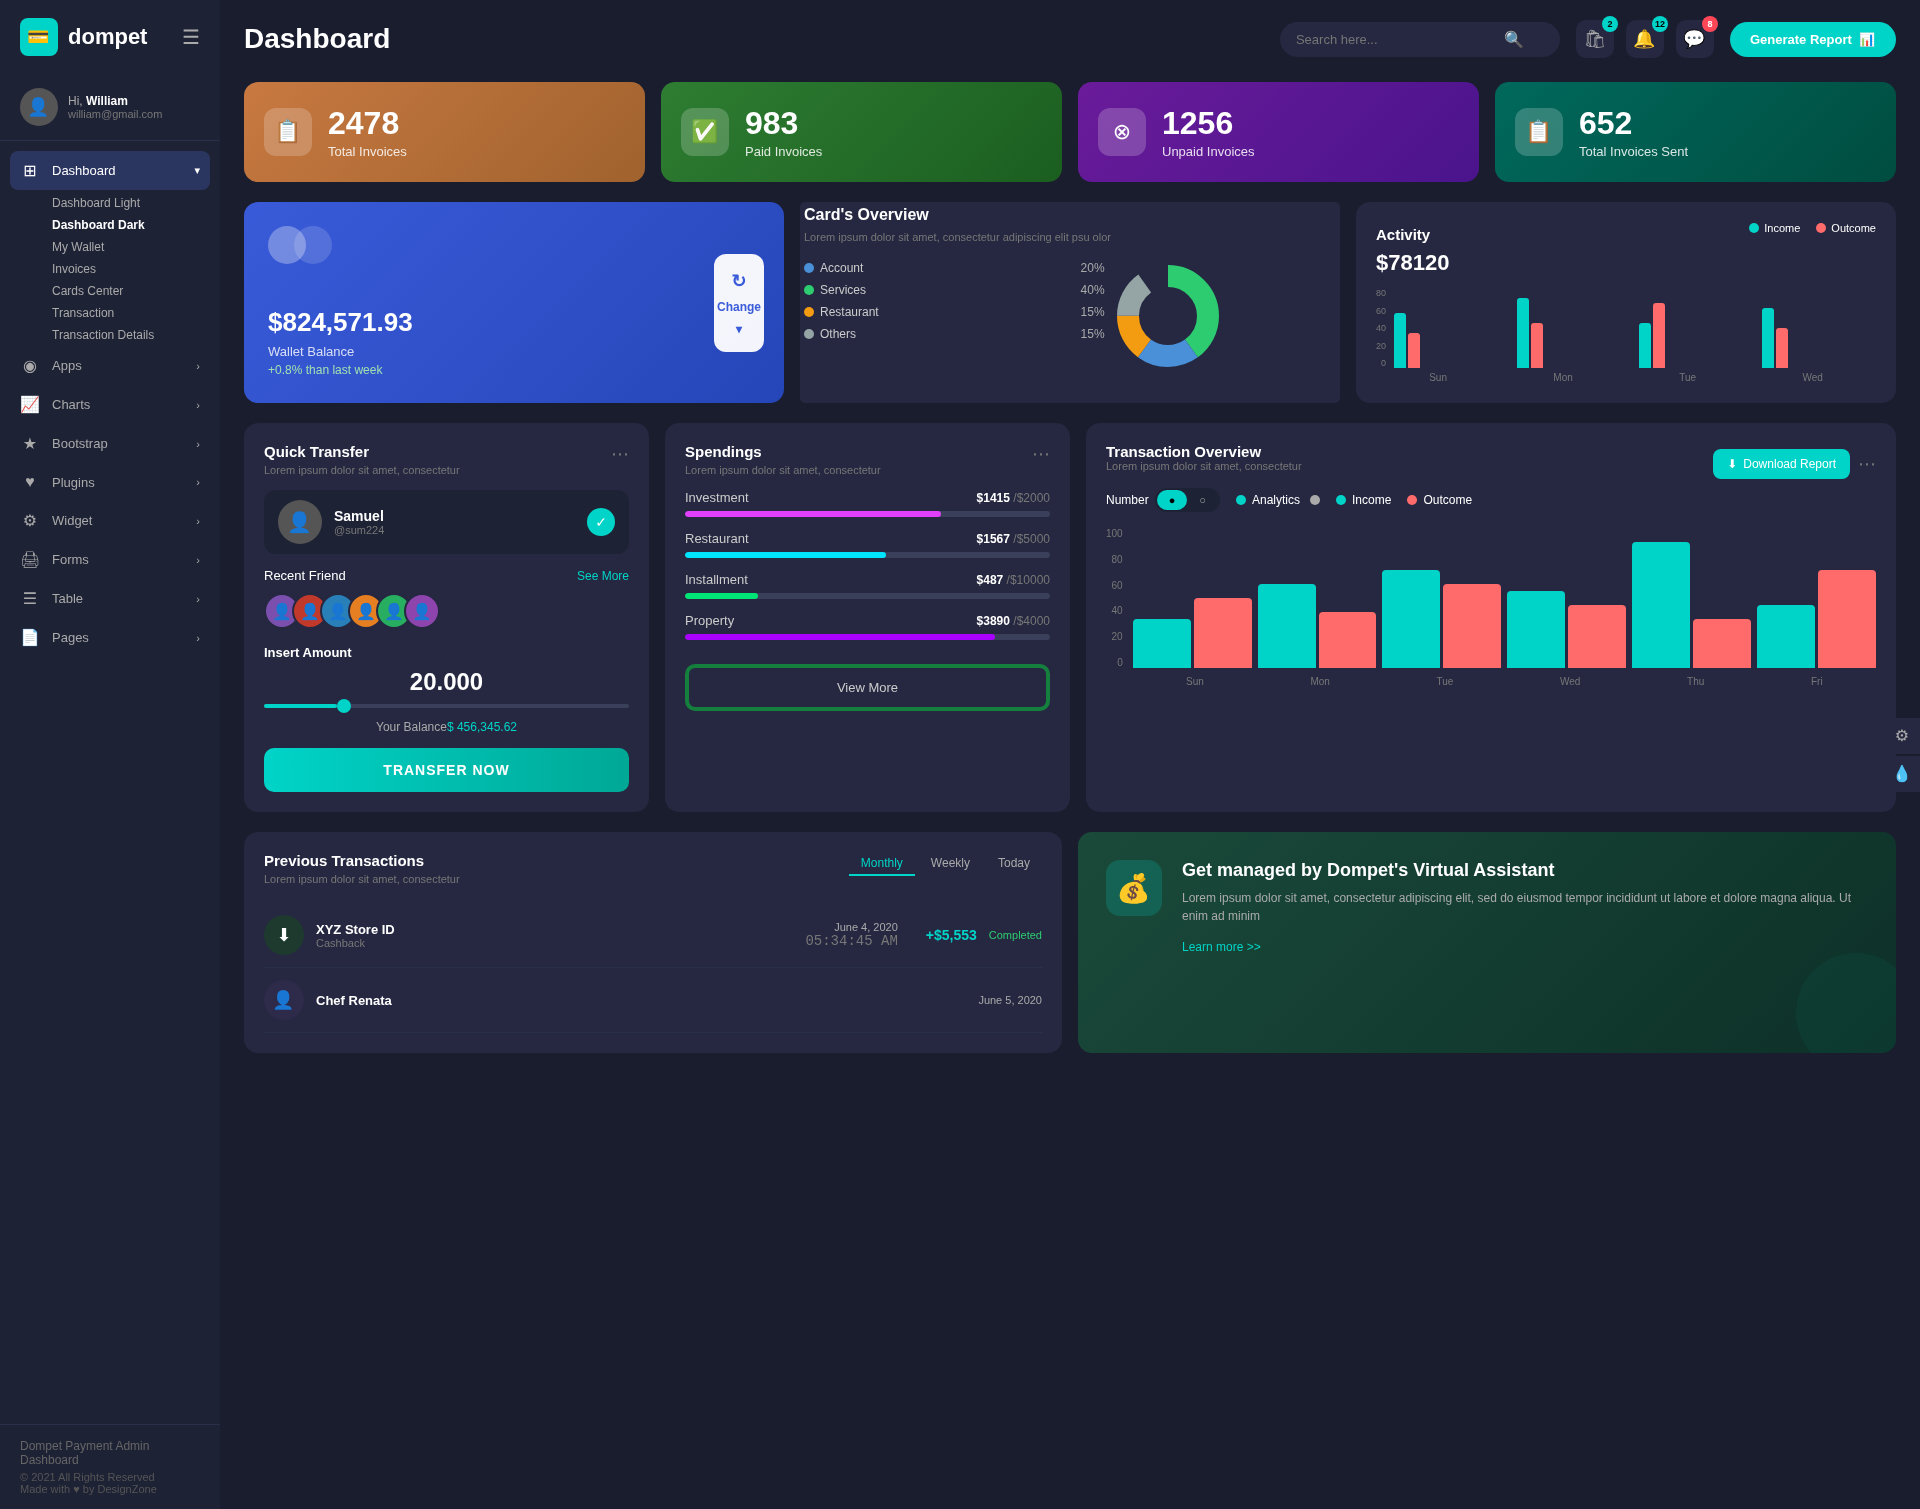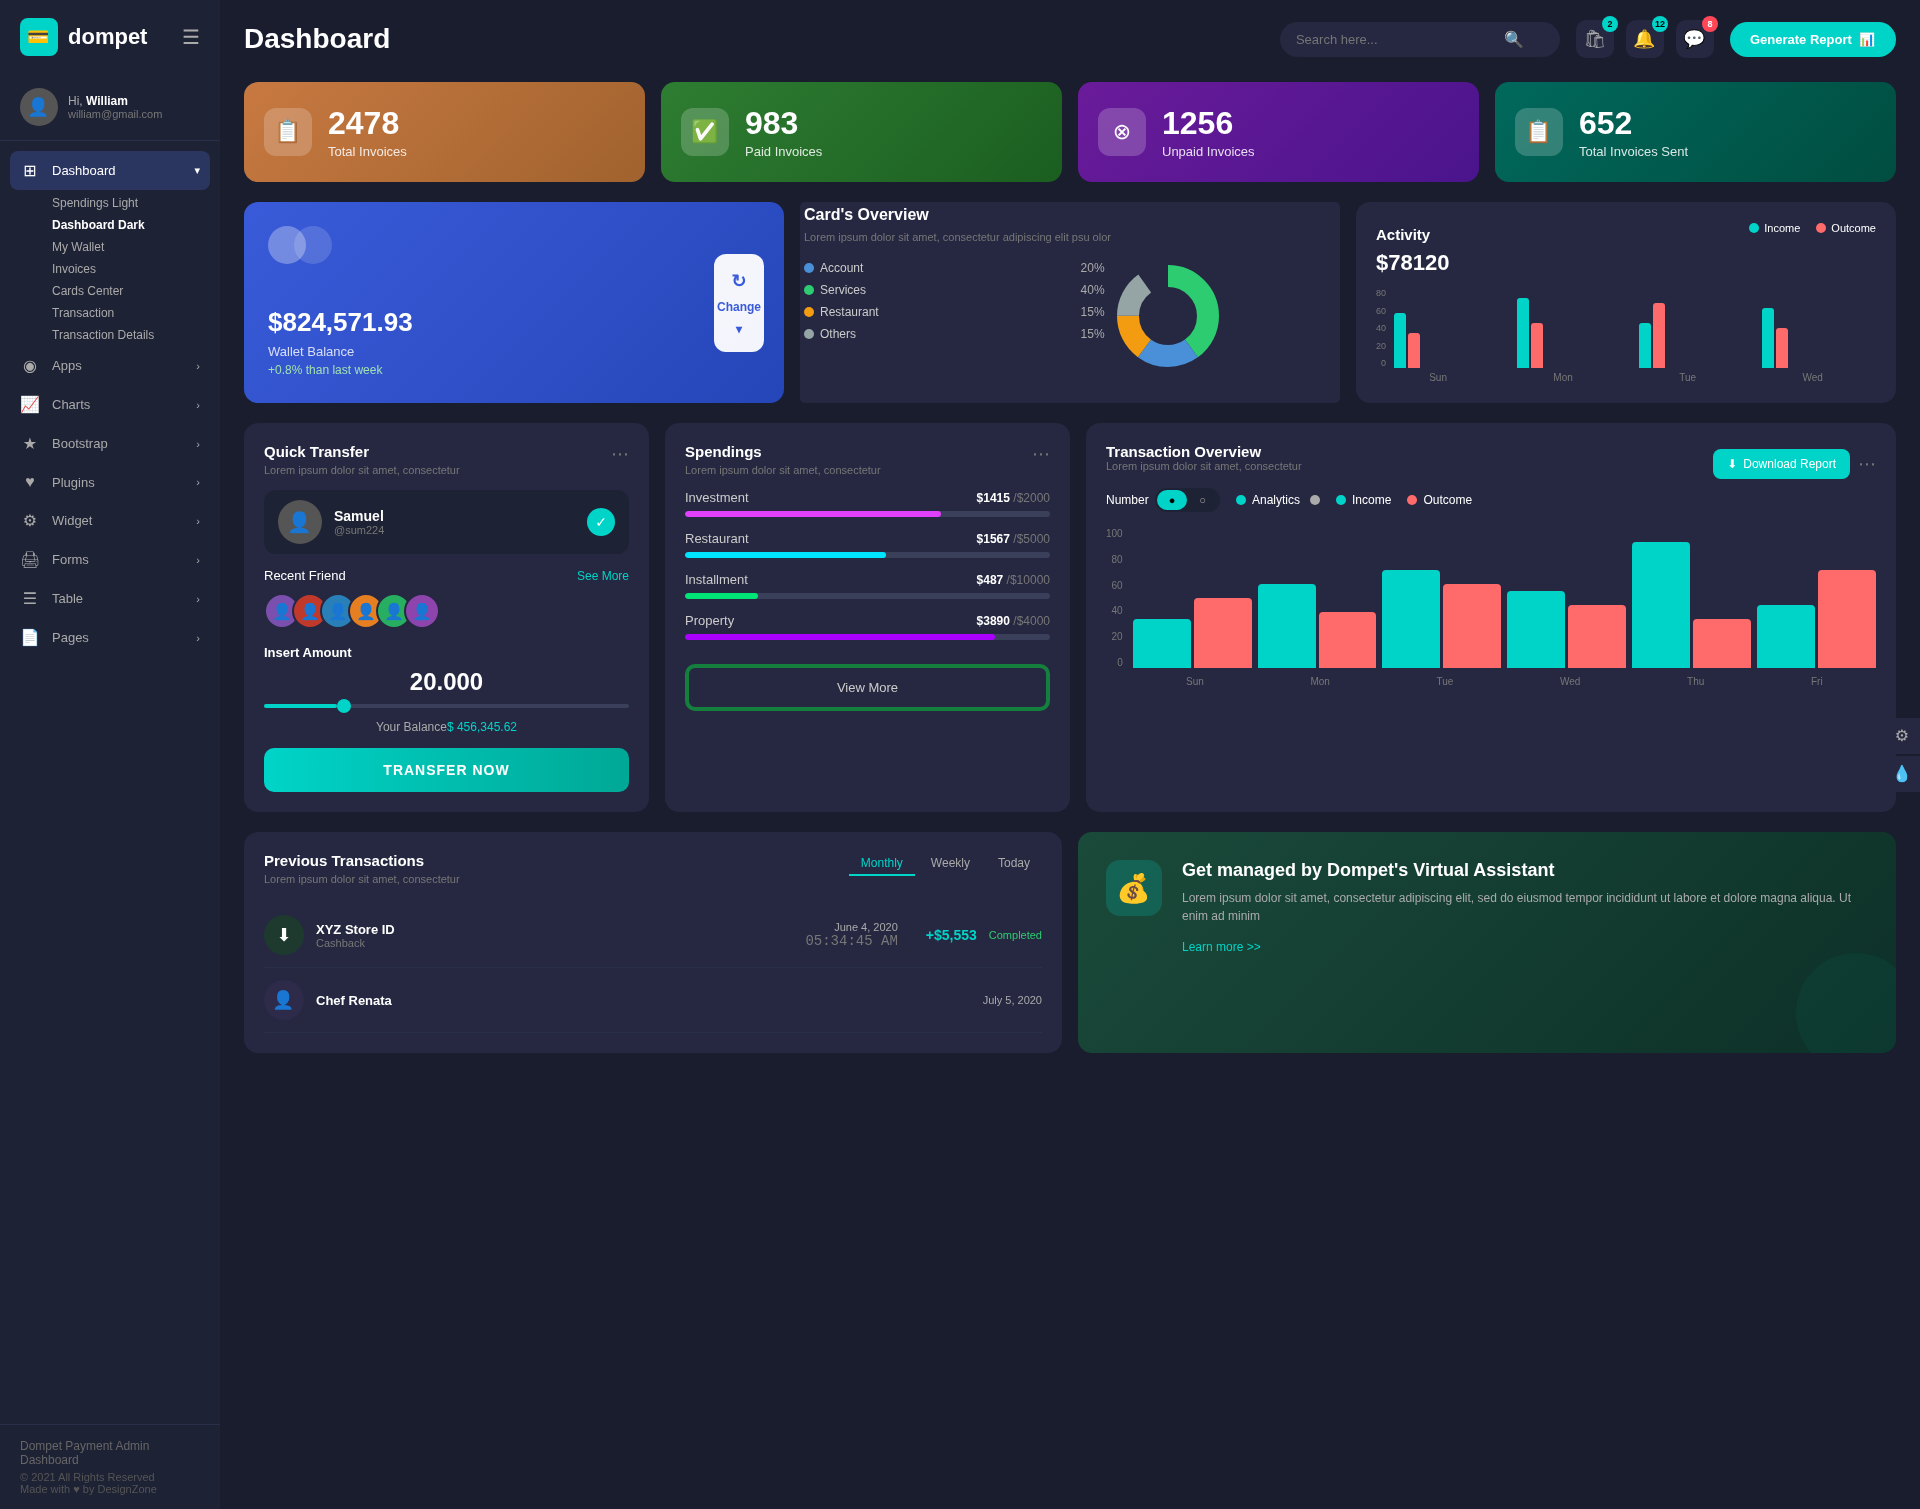--- a/index.html
+++ b/index.html
@@ -200,21 +200,21 @@
       <div class="hi">Hi, <span>William</span></div>
       <div class="email">william@gmail.com</div>
     </div>
   </div>
   <div class="nav-section">
     <div class="nav-item active">
       <span class="nav-icon">⊞</span>
       <span>Dashboard</span>
       <span class="arrow">▾</span>
     </div>
-    <div class="nav-sub">Spendings Light</div>
+    <div class="nav-sub">Dashboard Light</div>
     <div class="nav-sub active-sub">Dashboard Dark</div>
     <div class="nav-sub">My Wallet</div>
     <div class="nav-sub">Invoices</div>
     <div class="nav-sub">Cards Center</div>
     <div class="nav-sub">Transaction</div>
     <div class="nav-sub">Transaction Details</div>
 
     <div class="nav-item">
       <span class="nav-icon">◉</span>
       <span>Apps</span>
@@ -643,21 +643,21 @@
         <div class="tx-amount">+$5,553</div>
         <div class="tx-status">Completed</div>
       </div>
       <div class="tx-row">
         <div class="tx-icon" style="background:#2d2a4a">👤</div>
         <div>
           <div class="tx-name">Chef Renata</div>
           <div class="tx-type"></div>
         </div>
         <div style="margin-left:auto;text-align:right">
-          <div class="tx-date">July 5, 2020</div>
+          <div class="tx-date">June 5, 2020</div>
         </div>
       </div>
     </div>
 
     <div class="va-card">
       <div class="va-icon">💰</div>
       <div>
         <div class="va-title">Get managed by Dompet's Virtual Assistant</div>
         <div class="va-text">Lorem ipsum dolor sit amet, consectetur adipiscing elit, sed do eiusmod tempor incididunt ut labore et dolore magna aliqua. Ut enim ad minim</div>
         <span class="va-link">Learn more &gt;&gt;</span>

